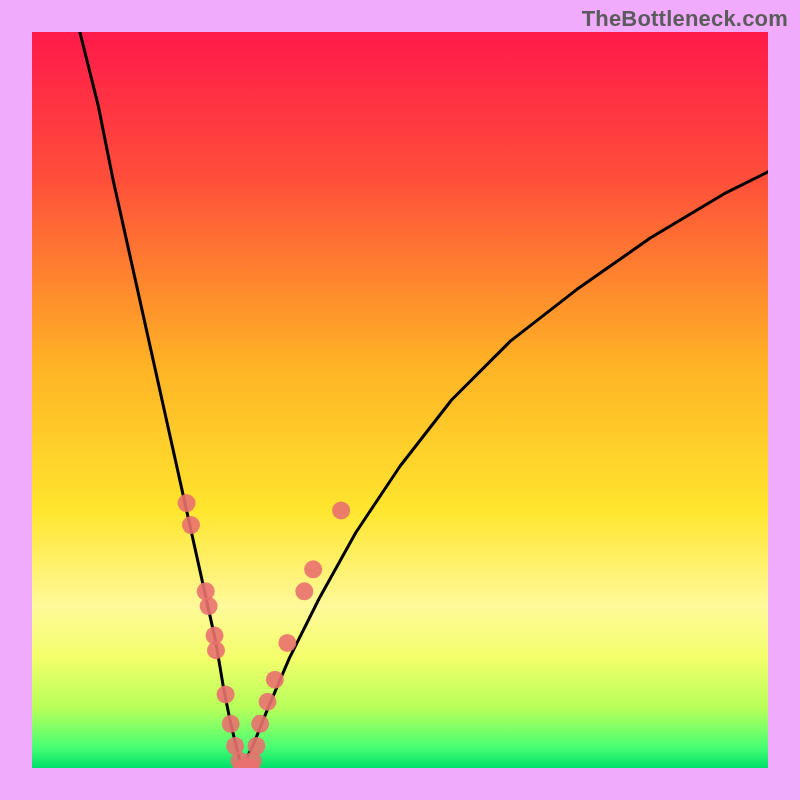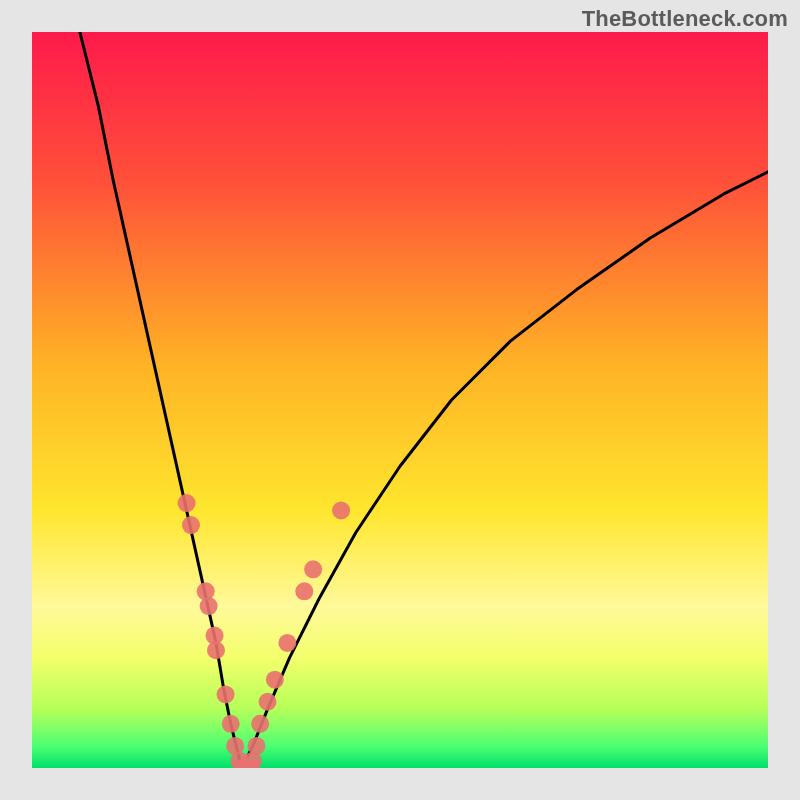--- a/index.html
+++ b/index.html
@@ -10,21 +10,21 @@
     overflow: hidden;
     background: #000;
     font-family: Arial, Helvetica, sans-serif;
   }
   .frame {
     position: absolute;
     top: 0;
     left: 0;
     width: 800px;
     height: 800px;
-    background: #e5e5e5;
+    background: #f0abfc;
   }
   .plot-area {
     position: absolute;
     top: 32px;
     left: 32px;
     width: 736px;
     height: 736px;
   }
   .watermark {
     position: absolute;

